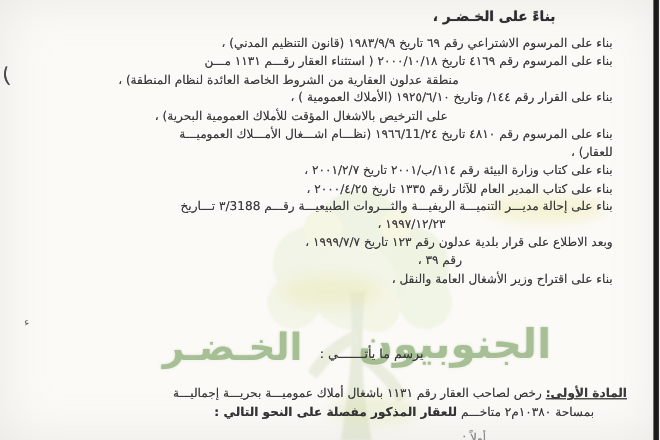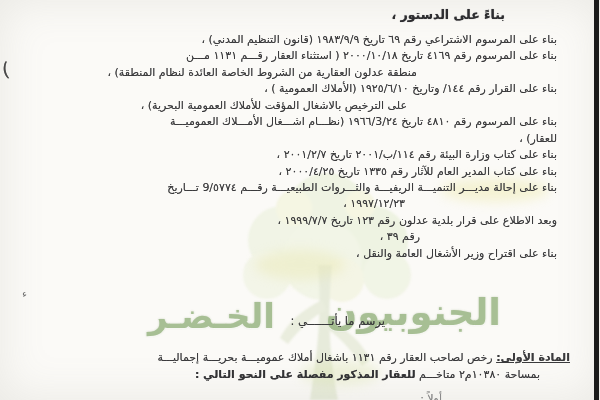--- a/index.html
+++ b/index.html
@@ -102,33 +102,33 @@
       <path d="M106 160 C126 170, 140 182, 148 200 L140 206 C128 188, 116 176, 104 168 Z" fill="#bccb9b"></path>
     </g>
   </svg>
   <div class="blob blob1"></div>
   <div class="blob blob2"></div>
   <div class="blob blob3"></div>
 
   <div class="wm wm-right">الجنوبيون</div>
   <div class="wm wm-left">الخـضـر</div>
 
-  <div class="hdr doc">بناءً على الدستور ،</div>
+  <div class="hdr doc">بناءً على الخـضـر ،</div>
 
   <div class="preamble doc">
     <div class="ln">بناء على المرسوم الاشتراعي رقم ٦٩ تاريخ ١٩٨٣/٩/٩ (قانون التنظيم المدني) ،</div>
     <div class="ln">بناء على المرسوم رقم ٤١٦٩ تاريخ ٢٠٠٠/١٠/١٨ ( استثناء العقار رقـــم ١١٣١ مـــن</div>
     <div class="ln ind1">منطقة عدلون العقارية من الشروط الخاصة العائدة لنظام المنطقة) ،</div>
     <div class="ln">بناء على القرار رقم ١٤٤/ وتاريخ ١٩٢٥/٦/١٠ (الأملاك العمومية ) ،</div>
     <div class="ln ind2">على الترخيص بالاشغال المؤقت للأملاك العمومية البحرية) ،</div>
-    <div class="ln">بناء على المرسوم رقم ٤٨١٠ تاريخ ١٩٦٦/3/٢٤ (نظـــام اشـــغال الأمـــلاك العموميـــة</div>
+    <div class="ln">بناء على المرسوم رقم ٤٨١٠ تاريخ ١٩٦٦/11/٢٤ (نظـــام اشـــغال الأمـــلاك العموميـــة</div>
     <div class="ln">للعقار) ،</div>
     <div class="ln">بناء على كتاب وزارة البيئة رقم ١١٤/ب/٢٠٠١ تاريخ ٢٠٠١/٢/٧ ،</div>
     <div class="ln">بناء على كتاب المدير العام للآثار رقم ١٣٣٥ تاريخ ٢٠٠٠/٤/٢٥ ،</div>
-    <div class="ln">بناء على إحالة مديـــر التنميـــة الريفيـــة والثـــروات الطبيعيـــة رقـــم 9/٥٧٧٤ تـــاريخ</div>
+    <div class="ln">بناء على إحالة مديـــر التنميـــة الريفيـــة والثـــروات الطبيعيـــة رقـــم ٣/3188 تـــاريخ</div>
     <div class="ln ind3">١٩٩٧/١٢/٢٣ ،</div>
     <div class="ln">وبعد الاطلاع على قرار بلدية عدلون رقم ١٢٣ تاريخ ١٩٩٩/٧/٧ ،</div>
     <div class="ln ind4">رقم ٣٩ ،</div>
     <div class="ln">بناء على اقتراح وزير الأشغال العامة والنقل ،</div>
   </div>
 
   <div class="enact doc">يرسم ما يأتـــــــي :</div>
 
   <div class="article doc">
     <div class="ln"><span class="art-label">المادة الأولى:</span><span> رخص لصاحب العقار رقم ١١٣١ باشغال أملاك عموميـــة بحريـــة إجماليـــة</span></div>

